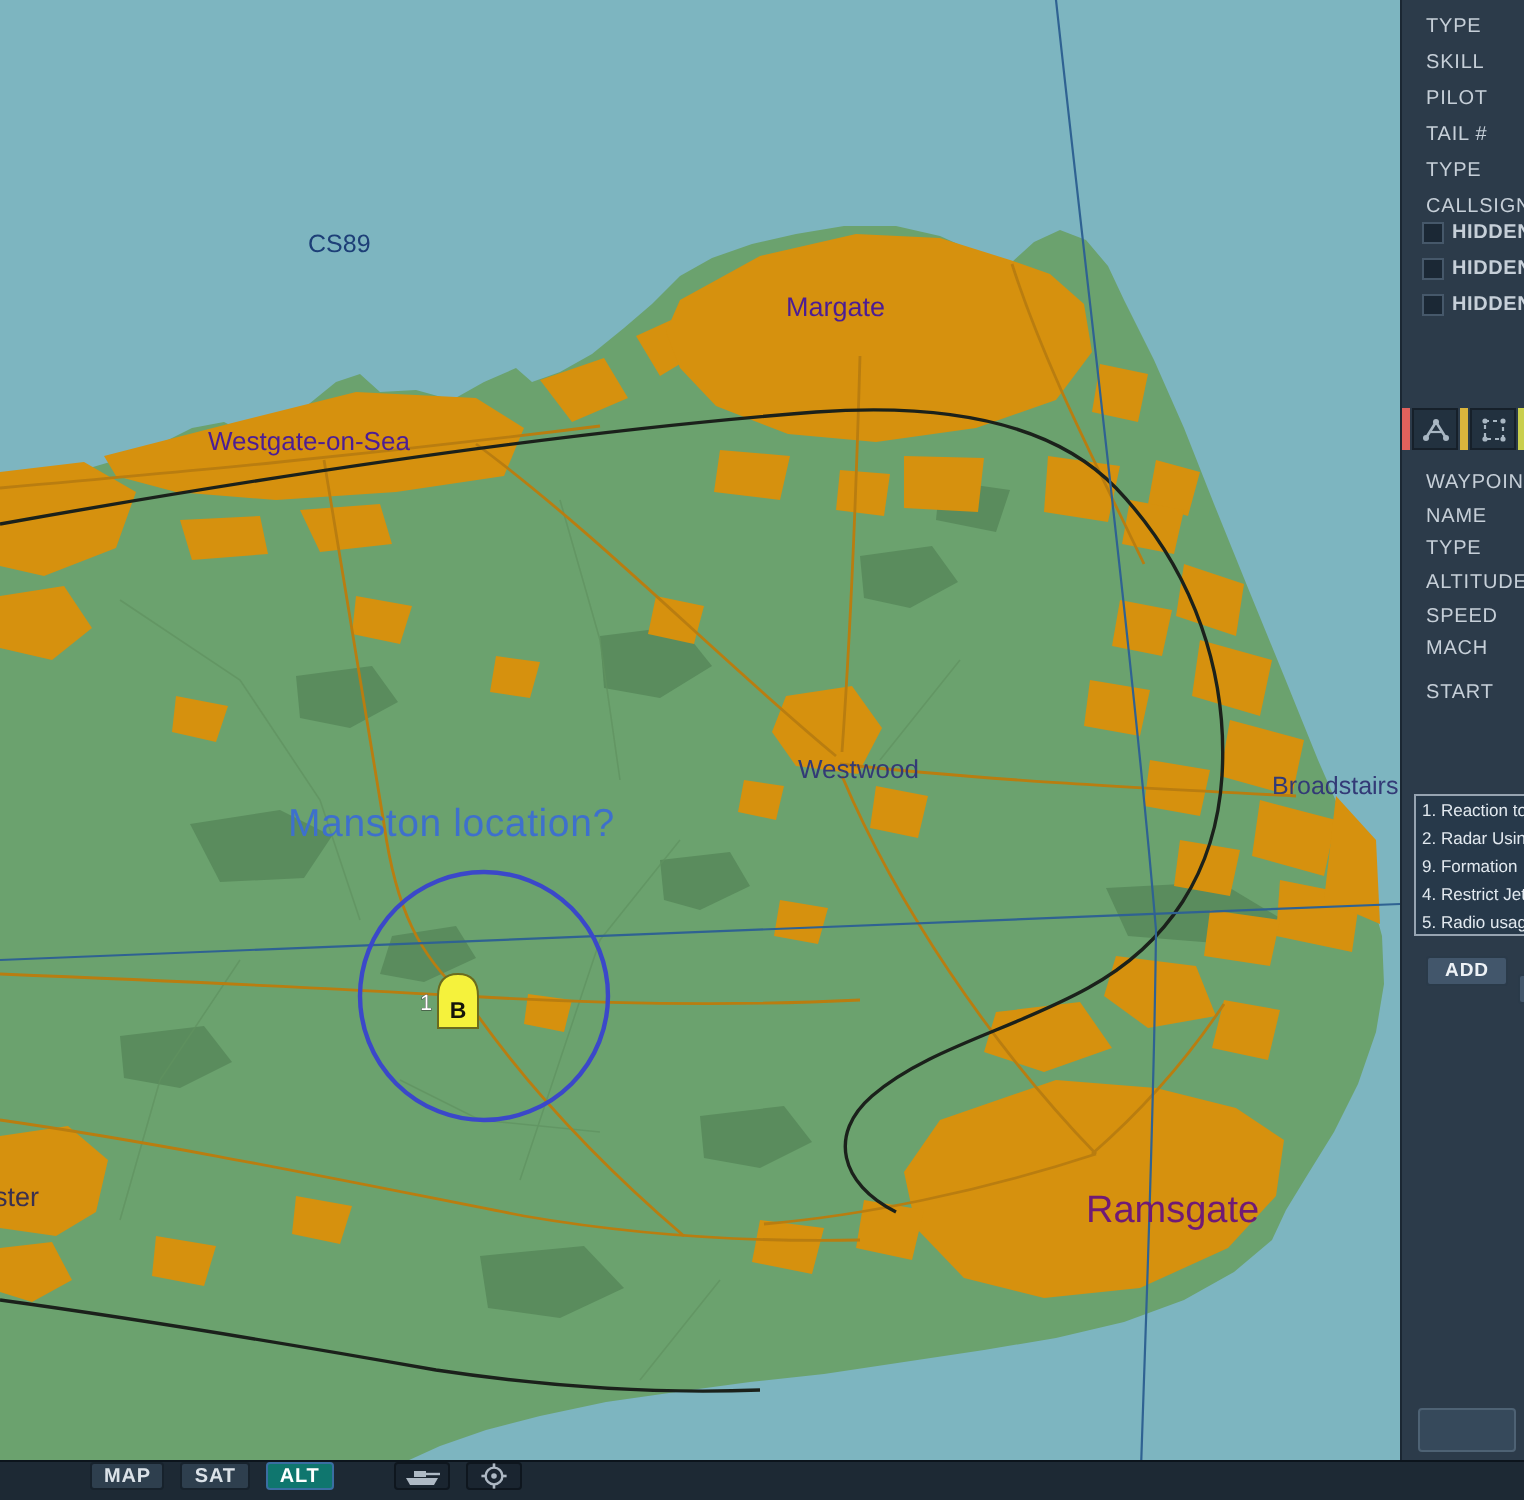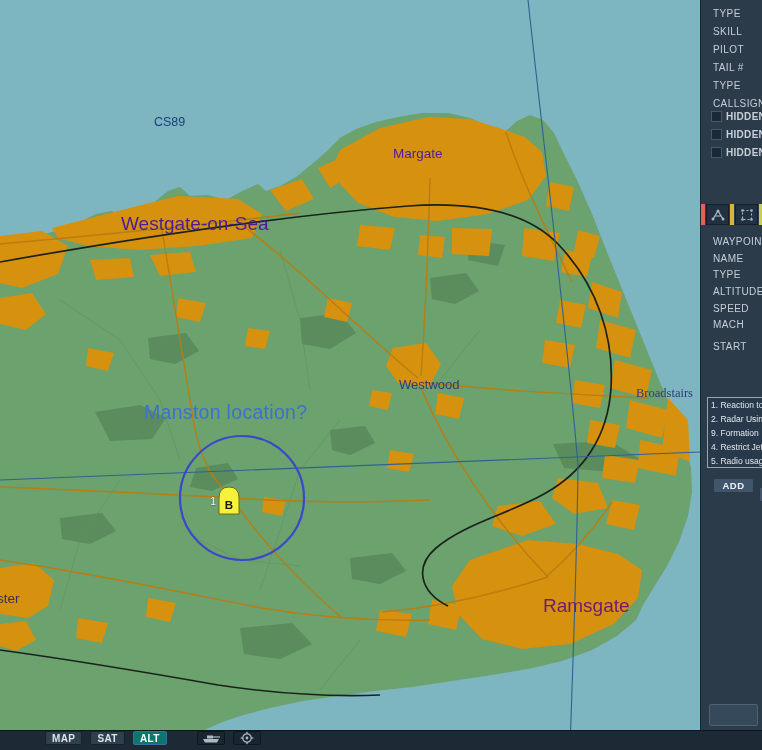--- a/index.html
+++ b/index.html
@@ -7,23 +7,23 @@
     width:762px;height:750px;position:relative;overflow:hidden;
     background:#2c3b4a;font-family:"Liberation Sans",sans-serif;
     -webkit-font-smoothing:antialiased;
   }
   
   #map-area{position:absolute;left:0;top:0;width:700px;height:750px;background:#7db5c0;}
   #map-svg{position:absolute;left:0;top:0;}
   .map-label{position:absolute;color:#4c1d95;white-space:nowrap;pointer-events:none;}
   .lbl-cs89{left:154px;top:115px;font-size:12.5px;color:#1d3f77;}
   .lbl-margate{left:393px;top:146px;font-size:13.5px;}
-  .lbl-westgate{left:121px;top:213px;font-size:19px;}
+  .lbl-westgate{left:104px;top:213px;font-size:13px;}
   .lbl-westwood{left:399px;top:377px;font-size:13px;color:#333a76;}
-  .lbl-broadstairs{left:636px;top:386px;font-size:12.5px;color:#333a76;font-family:Liberation Serif, serif;}
+  .lbl-broadstairs{left:636px;top:386px;font-size:12.5px;color:#333a76;}
   .lbl-ramsgate{left:543px;top:595px;font-size:19px;color:#701a75;}
   .lbl-minster{left:-3px;top:591px;font-size:13.5px;color:#3a3050;}
   .lbl-annotation{left:144px;top:401px;font-size:19.5px;color:#3e70cc;letter-spacing:.3px;}
   
   #sidebar{position:absolute;left:700px;top:0;width:62px;height:730px;background:#2c3b4a;border-left:1px solid #1b2733;box-sizing:border-box;}
   .s-label{position:absolute;left:12px;font-size:10px;letter-spacing:.4px;color:#c6cfd8;white-space:nowrap;}
   .cb-row{position:absolute;left:10px;display:flex;align-items:center;gap:4px;}
   .cb-box{width:11px;height:11px;background:#1b2835;border:1px solid #46586a;box-sizing:border-box;}
   .cb-label{font-size:10px;letter-spacing:.3px;color:#c6cfd8;font-weight:bold;white-space:nowrap;}
   .tab-row{position:absolute;left:0;top:204px;height:21px;width:62px;display:flex;align-items:stretch;}

